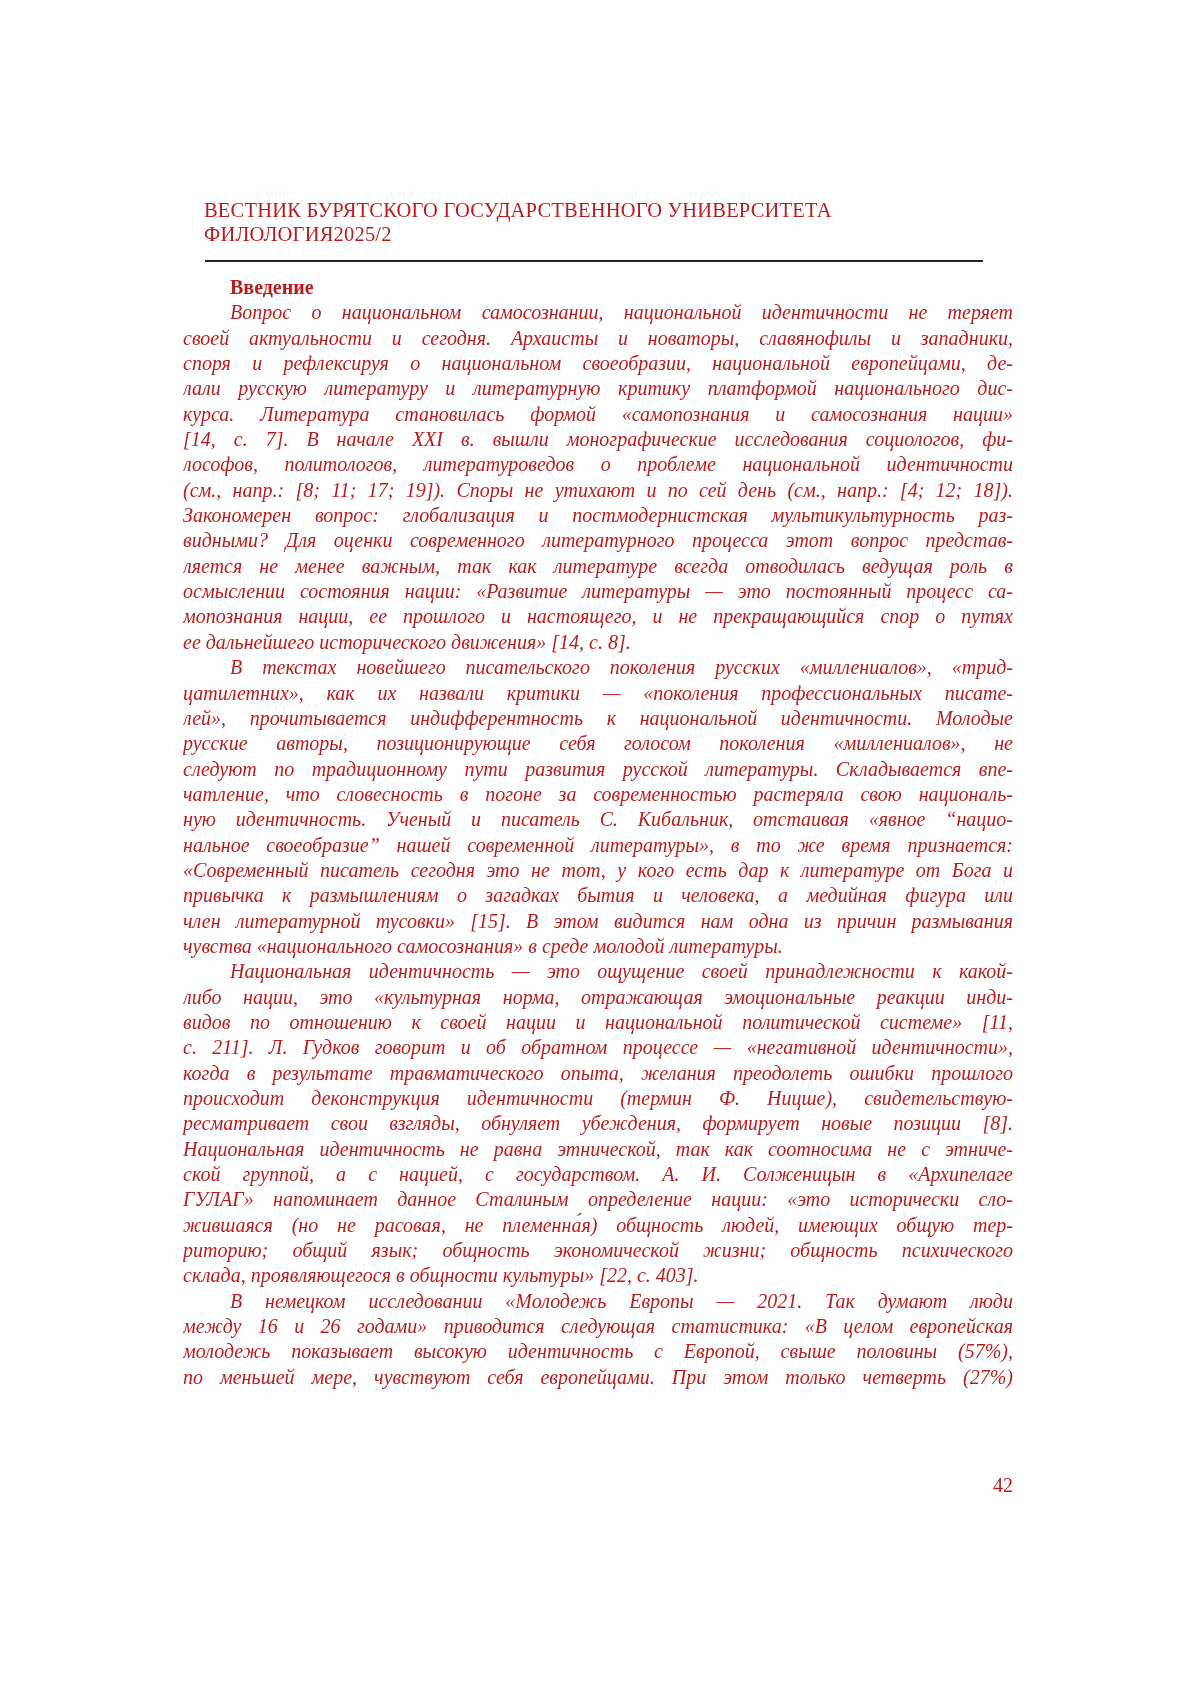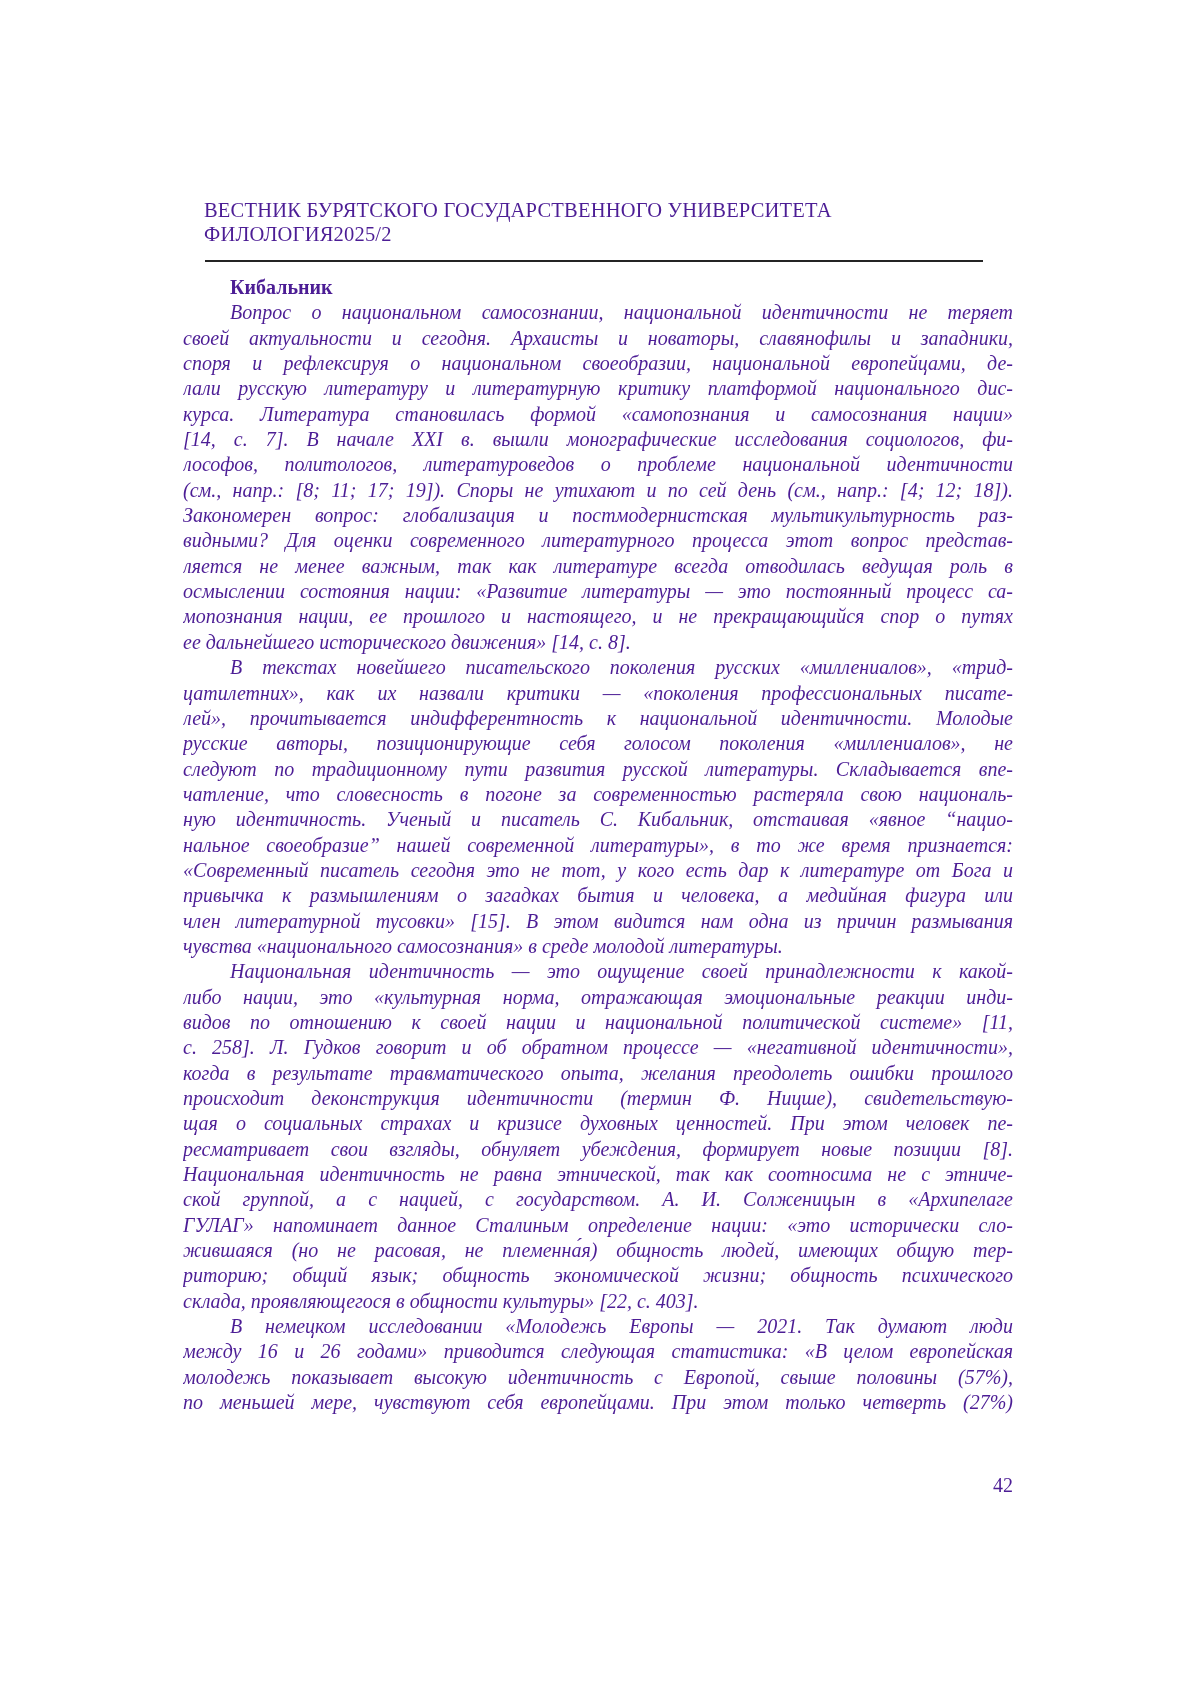--- a/index.html
+++ b/index.html
@@ -2,21 +2,21 @@
 <html><head>
 <meta charset="utf-8">
 <style>
   html, body { margin: 0; padding: 0; background: #e8e8e8; }
   .page {
     position: relative;
     width: 1200px;
     height: 1697px;
     background: #ffffff;
     font-family: "Liberation Serif", "DejaVu Serif", serif;
-    color: #4c1d95;
+    color: #b91c1c;
     overflow: hidden;
   }
   .jheader {
     position: absolute;
     left: 183px;
     top: 199px;
     width: 830px;
     font-size: 20.5px;
     line-height: 23.5px;
     letter-spacing: 0.2px;
@@ -77,21 +77,21 @@
     <div class="jh-row1">ВЕСТНИК БУРЯТСКОГО ГОСУДАРСТВЕННОГО УНИВЕРСИТЕТА</div>
     <div class="jh-row2">
       <span>ФИЛОЛОГИЯ</span>
       <span>2025/2</span>
     </div>
   </div>
 
   <div class="hrule"></div>
 
   <div class="body-block">
-    <div class="sec-head">Кибальник</div>
+    <div class="sec-head">Введение</div>
 
     <div class="ln ind">Вопрос о национальном самосознании, национальной идентичности не теряет</div>
     <div class="ln">своей актуальности и сегодня. Архаисты и новаторы, славянофилы и западники,</div>
     <div class="ln">споря и рефлексируя о национальном своеобразии, национальной европейцами, де-</div>
     <div class="ln">лали русскую литературу и литературную критику платформой национального дис-</div>
     <div class="ln">курса. Литература становилась формой «самопознания и самосознания нации»</div>
     <div class="ln">[14, с. 7]. В начале XXI в. вышли монографические исследования социологов, фи-</div>
     <div class="ln">лософов, политологов, литературоведов о проблеме национальной идентичности</div>
     <div class="ln">(см., напр.: [8; 11; 17; 19]). Споры не утихают и по сей день (см., напр.: [4; 12; 18]).</div>
     <div class="ln">Закономерен вопрос: глобализация и постмодернистская мультикультурность раз-</div>
@@ -110,24 +110,23 @@
     <div class="ln">ную идентичность. Ученый и писатель С. Кибальник, отстаивая «явное “нацио-</div>
     <div class="ln">нальное своеобразие” нашей современной литературы», в то же время признается:</div>
     <div class="ln">«Современный писатель сегодня это не тот, у кого есть дар к литературе от Бога и</div>
     <div class="ln">привычка к размышлениям о загадках бытия и человека, а медийная фигура или</div>
     <div class="ln">член литературной тусовки» [15]. В этом видится нам одна из причин размывания</div>
     <div class="ln fin">чувства «национального самосознания» в среде молодой литературы.</div>
 
     <div class="ln ind">Национальная идентичность — это ощущение своей принадлежности к какой-</div>
     <div class="ln">либо нации, это «культурная норма, отражающая эмоциональные реакции инди-</div>
     <div class="ln">видов по отношению к своей нации и национальной политической системе» [11,</div>
-    <div class="ln">с. 258]. Л. Гудков говорит и об обратном процессе — «негативной идентичности»,</div>
+    <div class="ln">с. 211]. Л. Гудков говорит и об обратном процессе — «негативной идентичности»,</div>
     <div class="ln">когда в результате травматического опыта, желания преодолеть ошибки прошлого</div>
     <div class="ln">происходит деконструкция идентичности (термин Ф. Ницше), свидетельствую-</div>
-    <div class="ln">щая о социальных страхах и кризисе духовных ценностей. При этом человек пе-</div>
     <div class="ln">ресматривает свои взгляды, обнуляет убеждения, формирует новые позиции [8].</div>
     <div class="ln">Национальная идентичность не равна этнической, так как соотносима не с этниче-</div>
     <div class="ln">ской группой, а с нацией, с государством. А. И. Солженицын в «Архипелаге</div>
     <div class="ln">ГУЛАГ» напоминает данное Сталиным определение нации: «это исторически сло-</div>
     <div class="ln">жившаяся (но не расовая, не племенна́я) общность людей, имеющих общую тер-</div>
     <div class="ln">риторию; общий язык; общность экономической жизни; общность психического</div>
     <div class="ln fin">склада, проявляющегося в общности культуры» [22, с. 403].</div>
 
     <div class="ln ind">В немецком исследовании «Молодежь Европы — 2021. Так думают люди</div>
     <div class="ln">между 16 и 26 годами» приводится следующая статистика: «В целом европейская</div>

